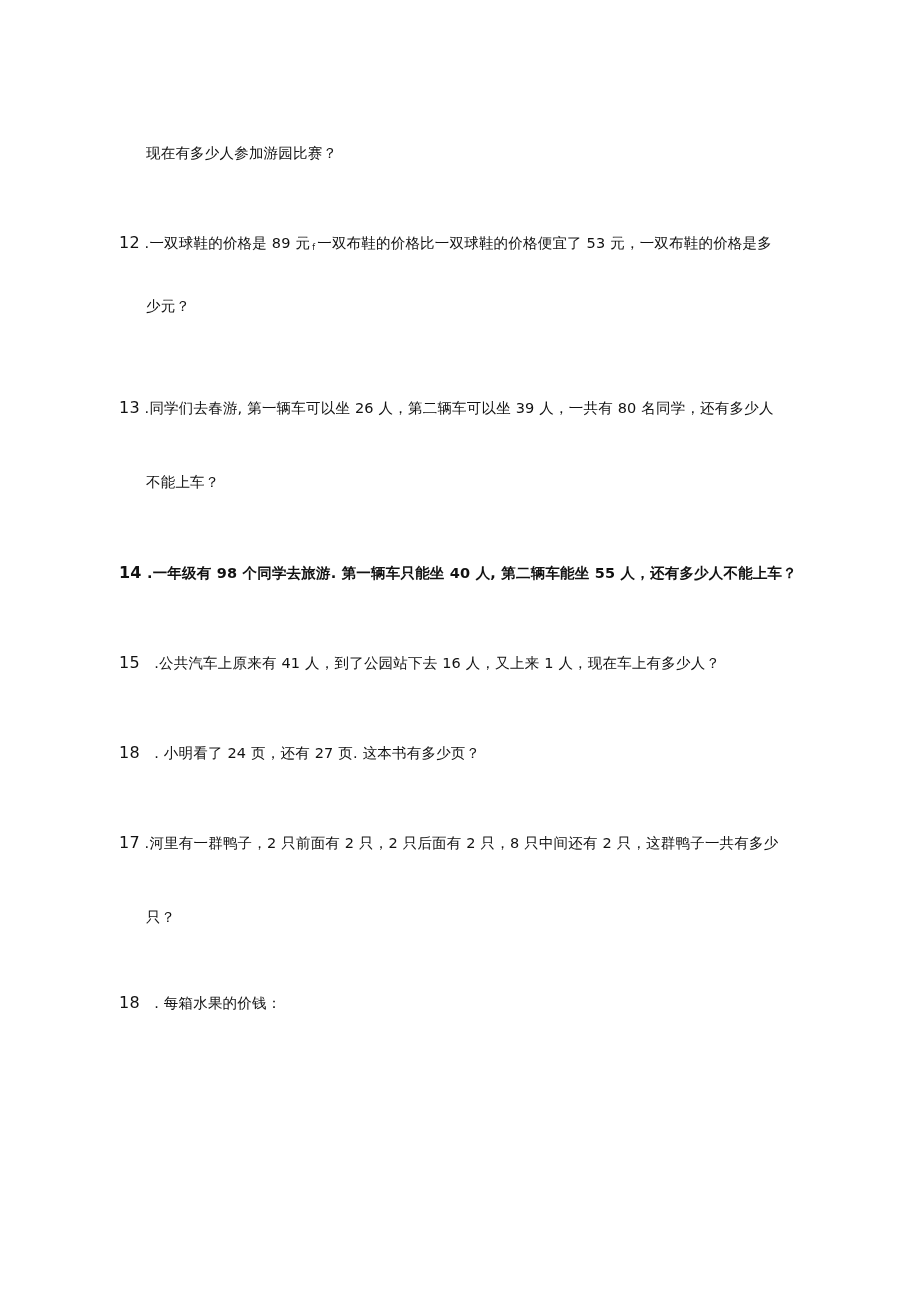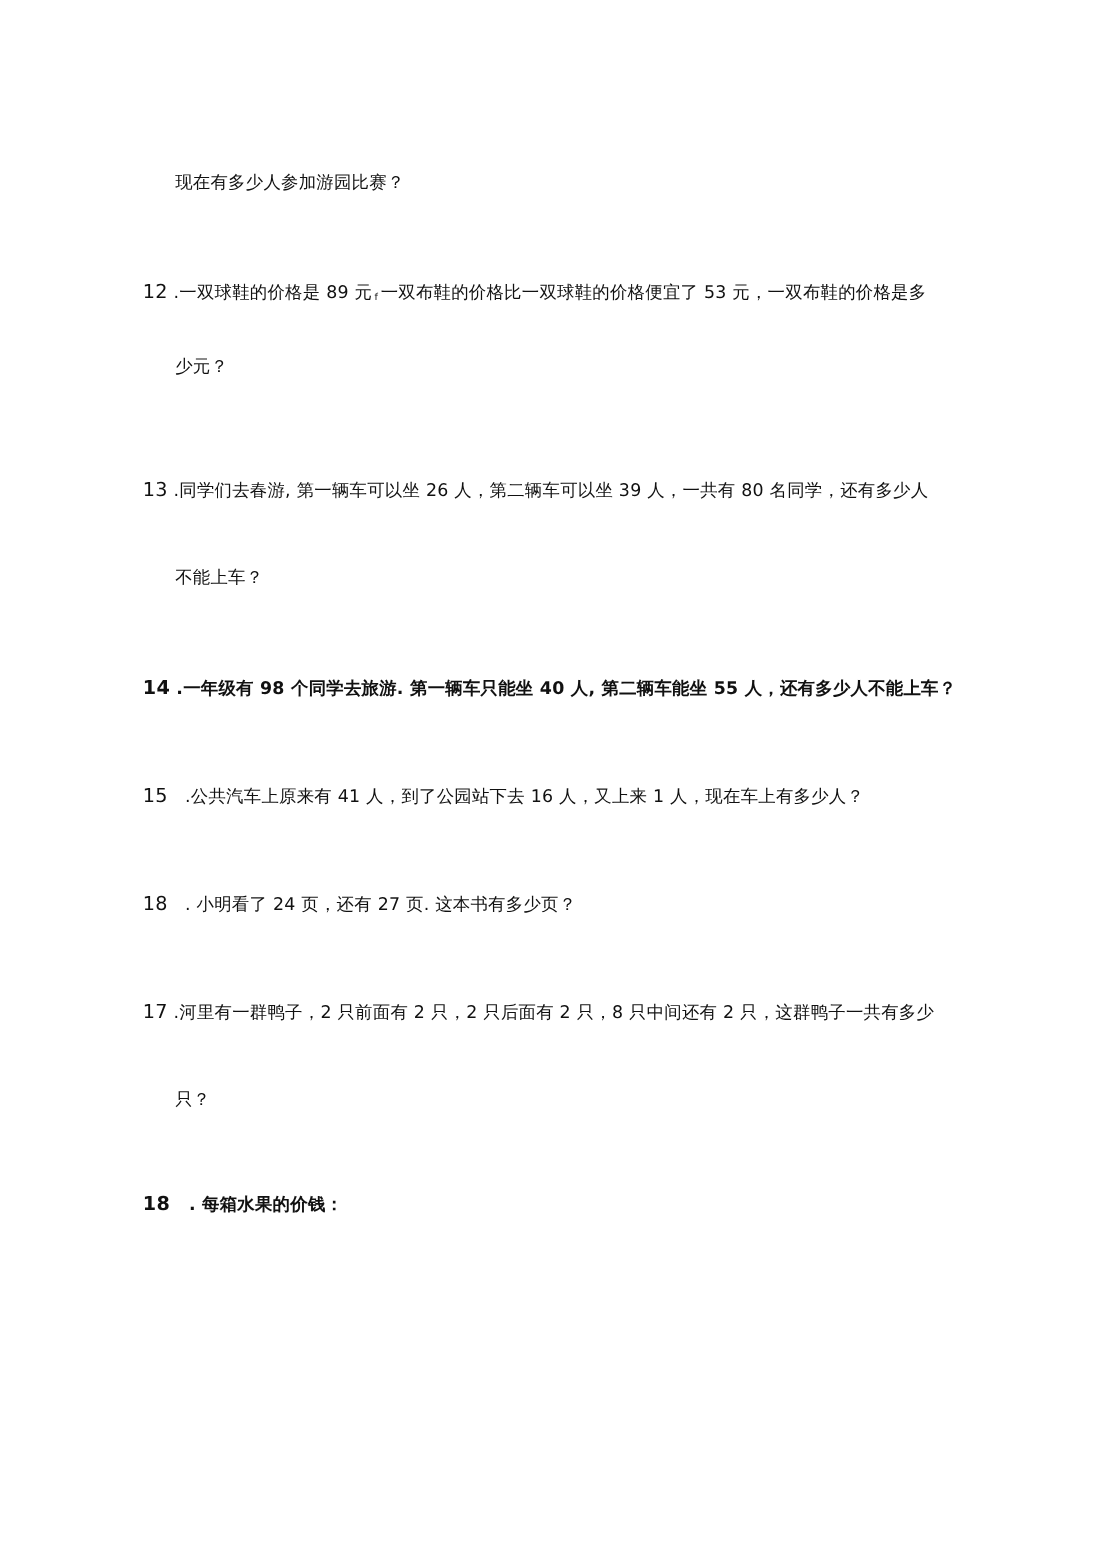--- a/index.html
+++ b/index.html
@@ -69,17 +69,17 @@
     <span class="num">18</span><span style="white-space:pre;">   . </span><span>小明看了 24 页，还有 27 页. 这本书有多少页？</span>
   </div>
 
   <div class="line first" style="top:833px;">
     <span class="num">17</span><span style="white-space:pre;"> .</span><span>河里有一群鸭子，2 只前面有 2 只，2 只后面有 2 只，8 只中间还有 2 只，这群鸭子一共有多少</span>
   </div>
   <div class="line indent" style="top:907px;">
     <span>只？</span>
   </div>
 
-  <div class="line first" style="top:993px;font-weight:bold;">
+  <div class="line first" style="top:993px;">
     <span class="num">18</span><span style="white-space:pre;">   . </span><span>每箱水果的价钱：</span>
   </div>
 
 </div>
 
 </body></html>

